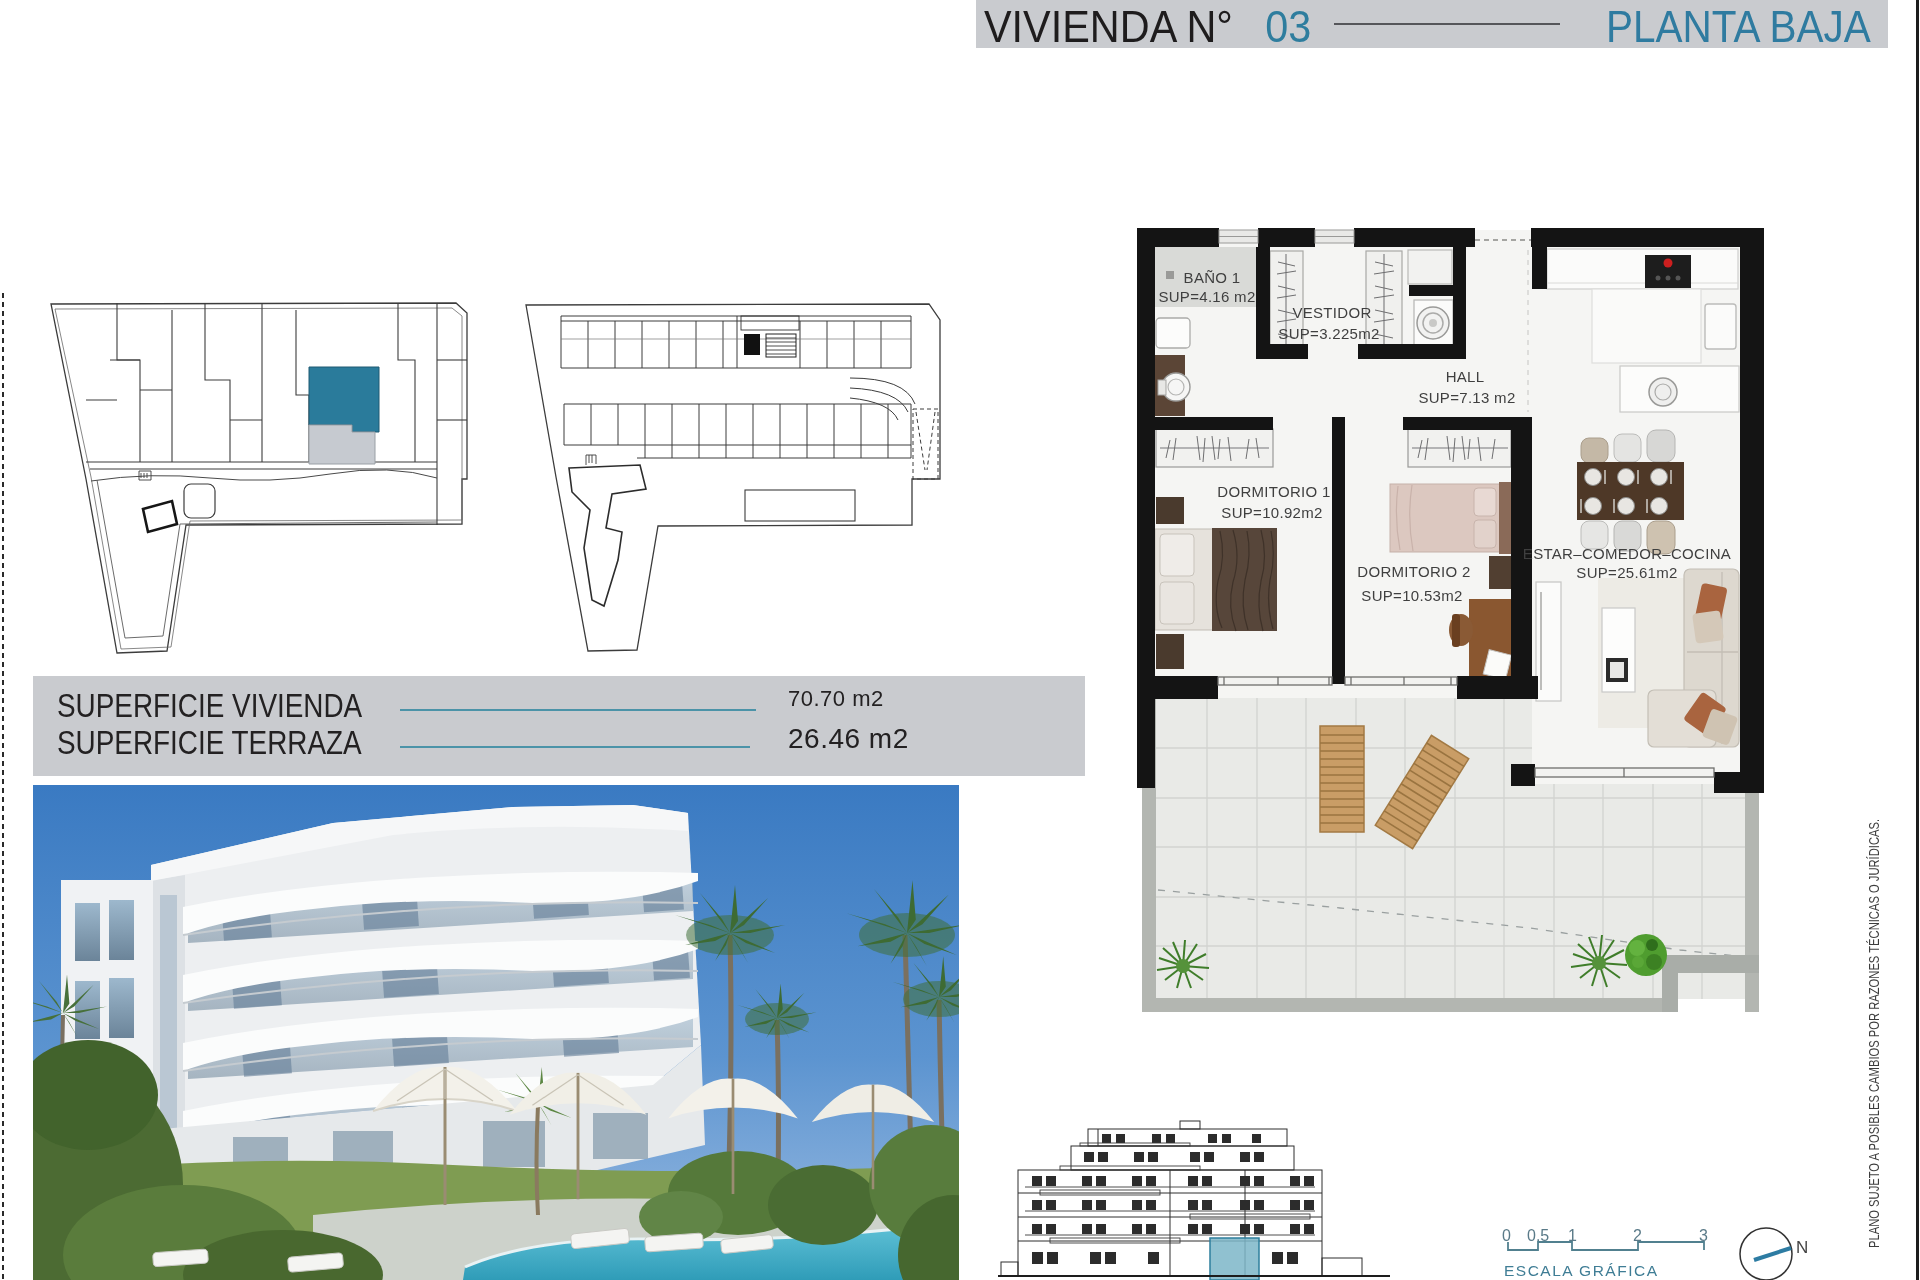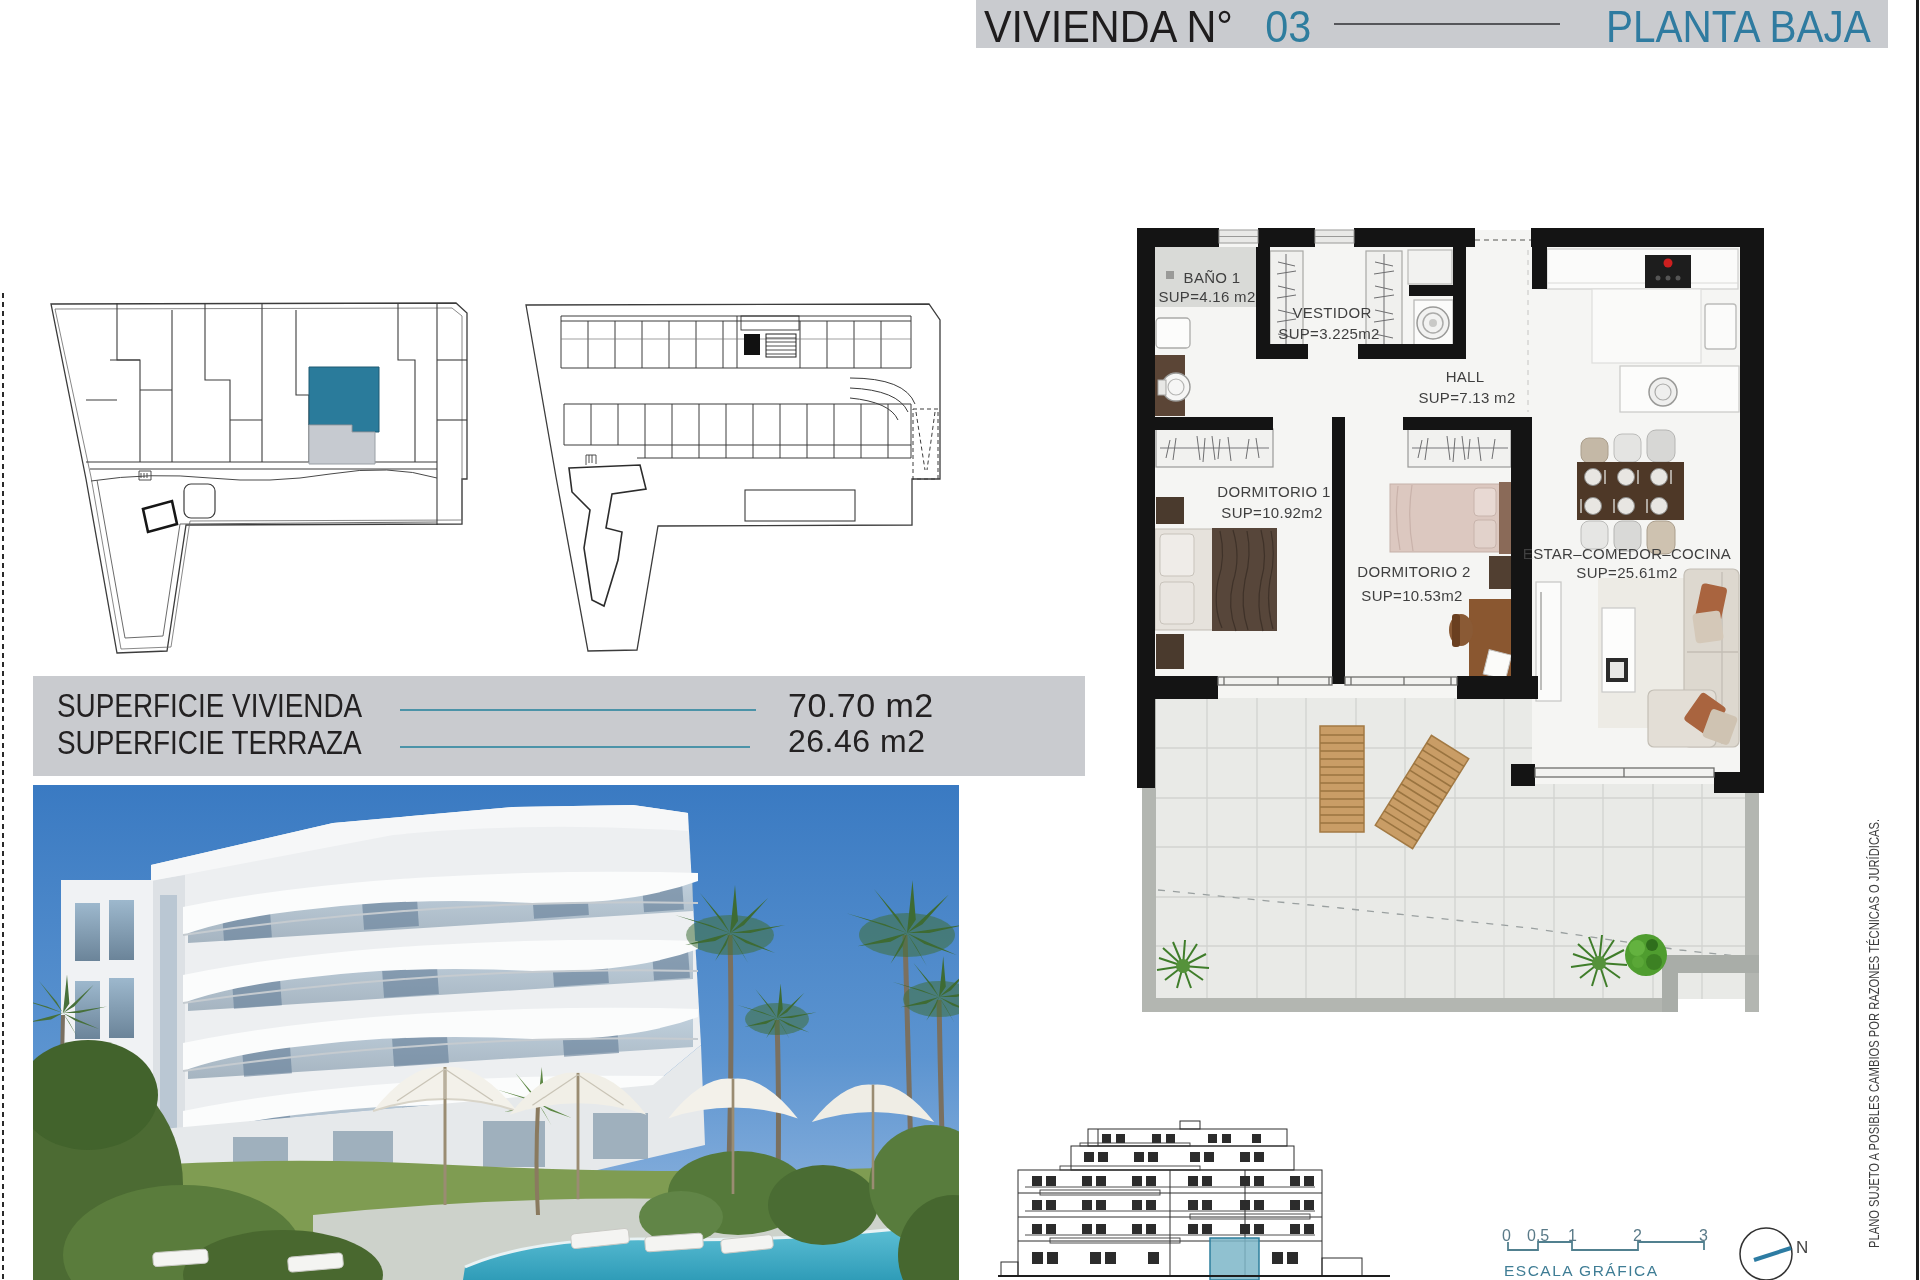--- a/index.html
+++ b/index.html
@@ -94,22 +94,22 @@
   <path d="M569,468 L640,465 L646,489 L612,494 L606,528 L622,532 L618,560 L604,606 L592,600 L584,548 L590,510 L572,492 Z" stroke="#2c2c2c" stroke-width="1.6"></path>
 
   <path d="M586,465 L586,455 L596,455 L596,464 M589,455 L589,463 M592,455 L592,463" stroke="#3c3c3c" stroke-width="0.9"></path>
 </svg>
 
 <div class="abs" style="left:33px;top:676px;width:1052px;height:100px;background:#c9cbcf;"></div>
 <div class="abs" style="left:57px;top:686px;font-size:34px;color:#232122;white-space:nowrap;transform:scaleX(0.82);transform-origin:0 0;">SUPERFICIE VIVIENDA</div>
 <div class="abs" style="left:57px;top:723px;font-size:34px;color:#232122;white-space:nowrap;transform:scaleX(0.82);transform-origin:0 0;">SUPERFICIE TERRAZA</div>
 <div class="abs" style="left:400px;top:709px;width:356px;height:2px;background:#4b93a8;"></div>
 <div class="abs" style="left:400px;top:746px;width:350px;height:2px;background:#4b93a8;"></div>
-<div class="abs" style="left:788px;top:686px;font-size:34px;letter-spacing:0.5px;color:#232122;">70.70 m2</div>
-<div class="abs" style="left:788px;top:723px;font-size:32px;letter-spacing:0.5px;color:#232122;">26.46 m2</div>
+<div class="abs" style="left:788px;top:686px;font-size:22px;letter-spacing:0.5px;color:#232122;">70.70 m2</div>
+<div class="abs" style="left:788px;top:723px;font-size:28px;letter-spacing:0.5px;color:#232122;">26.46 m2</div>
 
 <svg class="abs" style="left:33px;top:785px;" width="926" height="495" viewBox="0 0 926 495">
   <defs>
     <linearGradient id="sky" x1="0" y1="0" x2="0" y2="1">
       <stop offset="0" stop-color="#3a7ac2"></stop>
       <stop offset="0.55" stop-color="#5c94d0"></stop>
       <stop offset="1" stop-color="#9dbde2"></stop>
     </linearGradient>
     <linearGradient id="pool" x1="0" y1="0" x2="0" y2="1">
       <stop offset="0" stop-color="#62c3d8"></stop>

